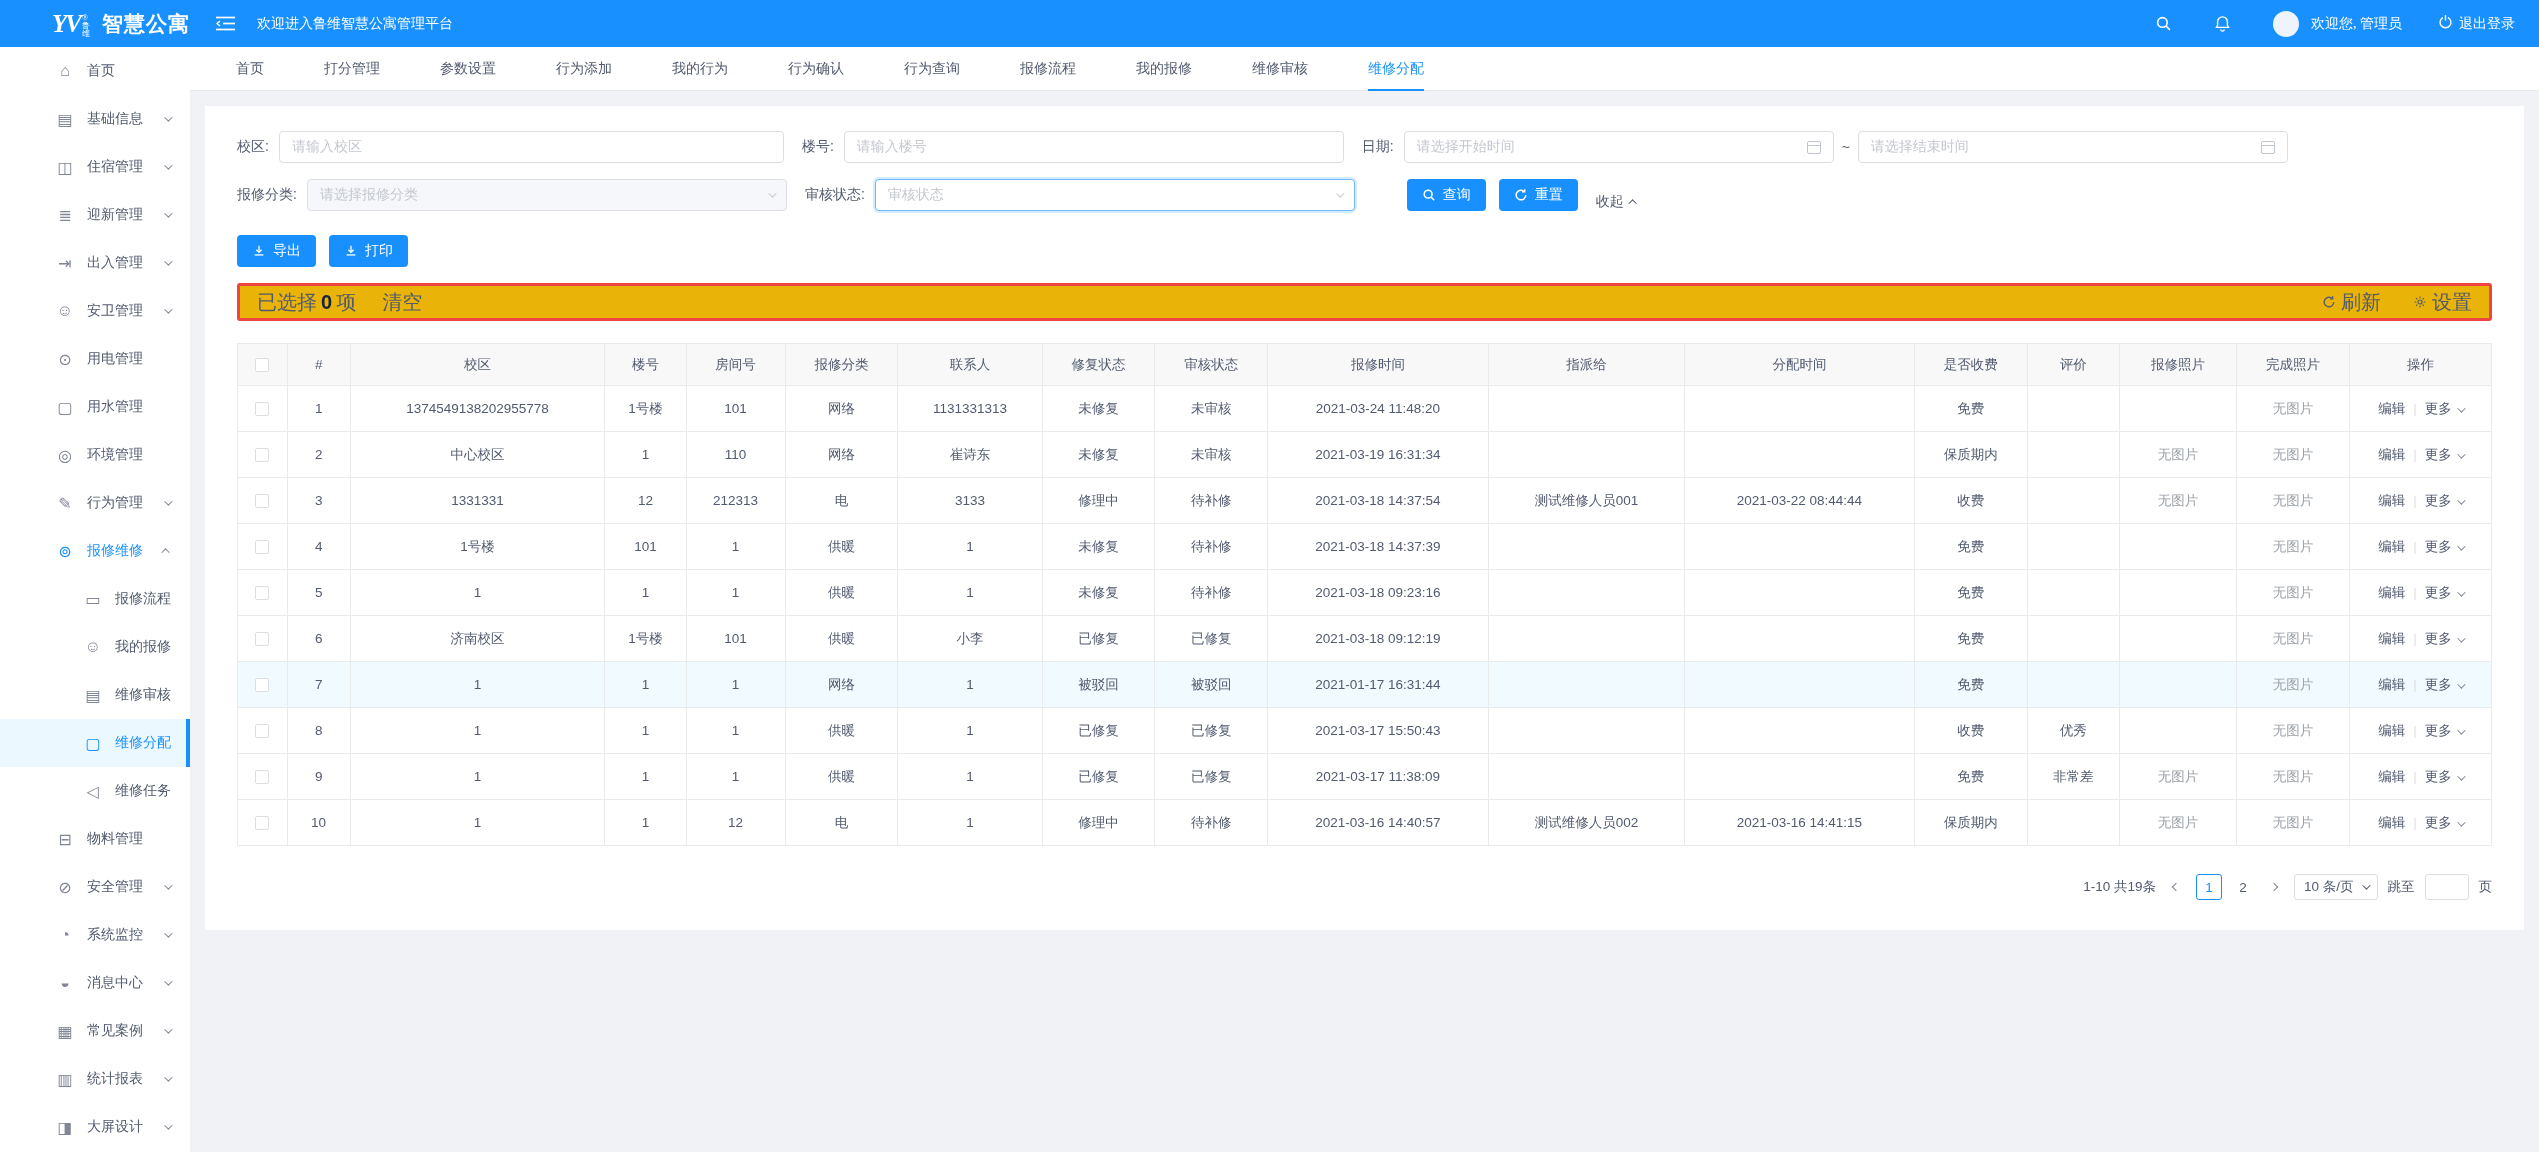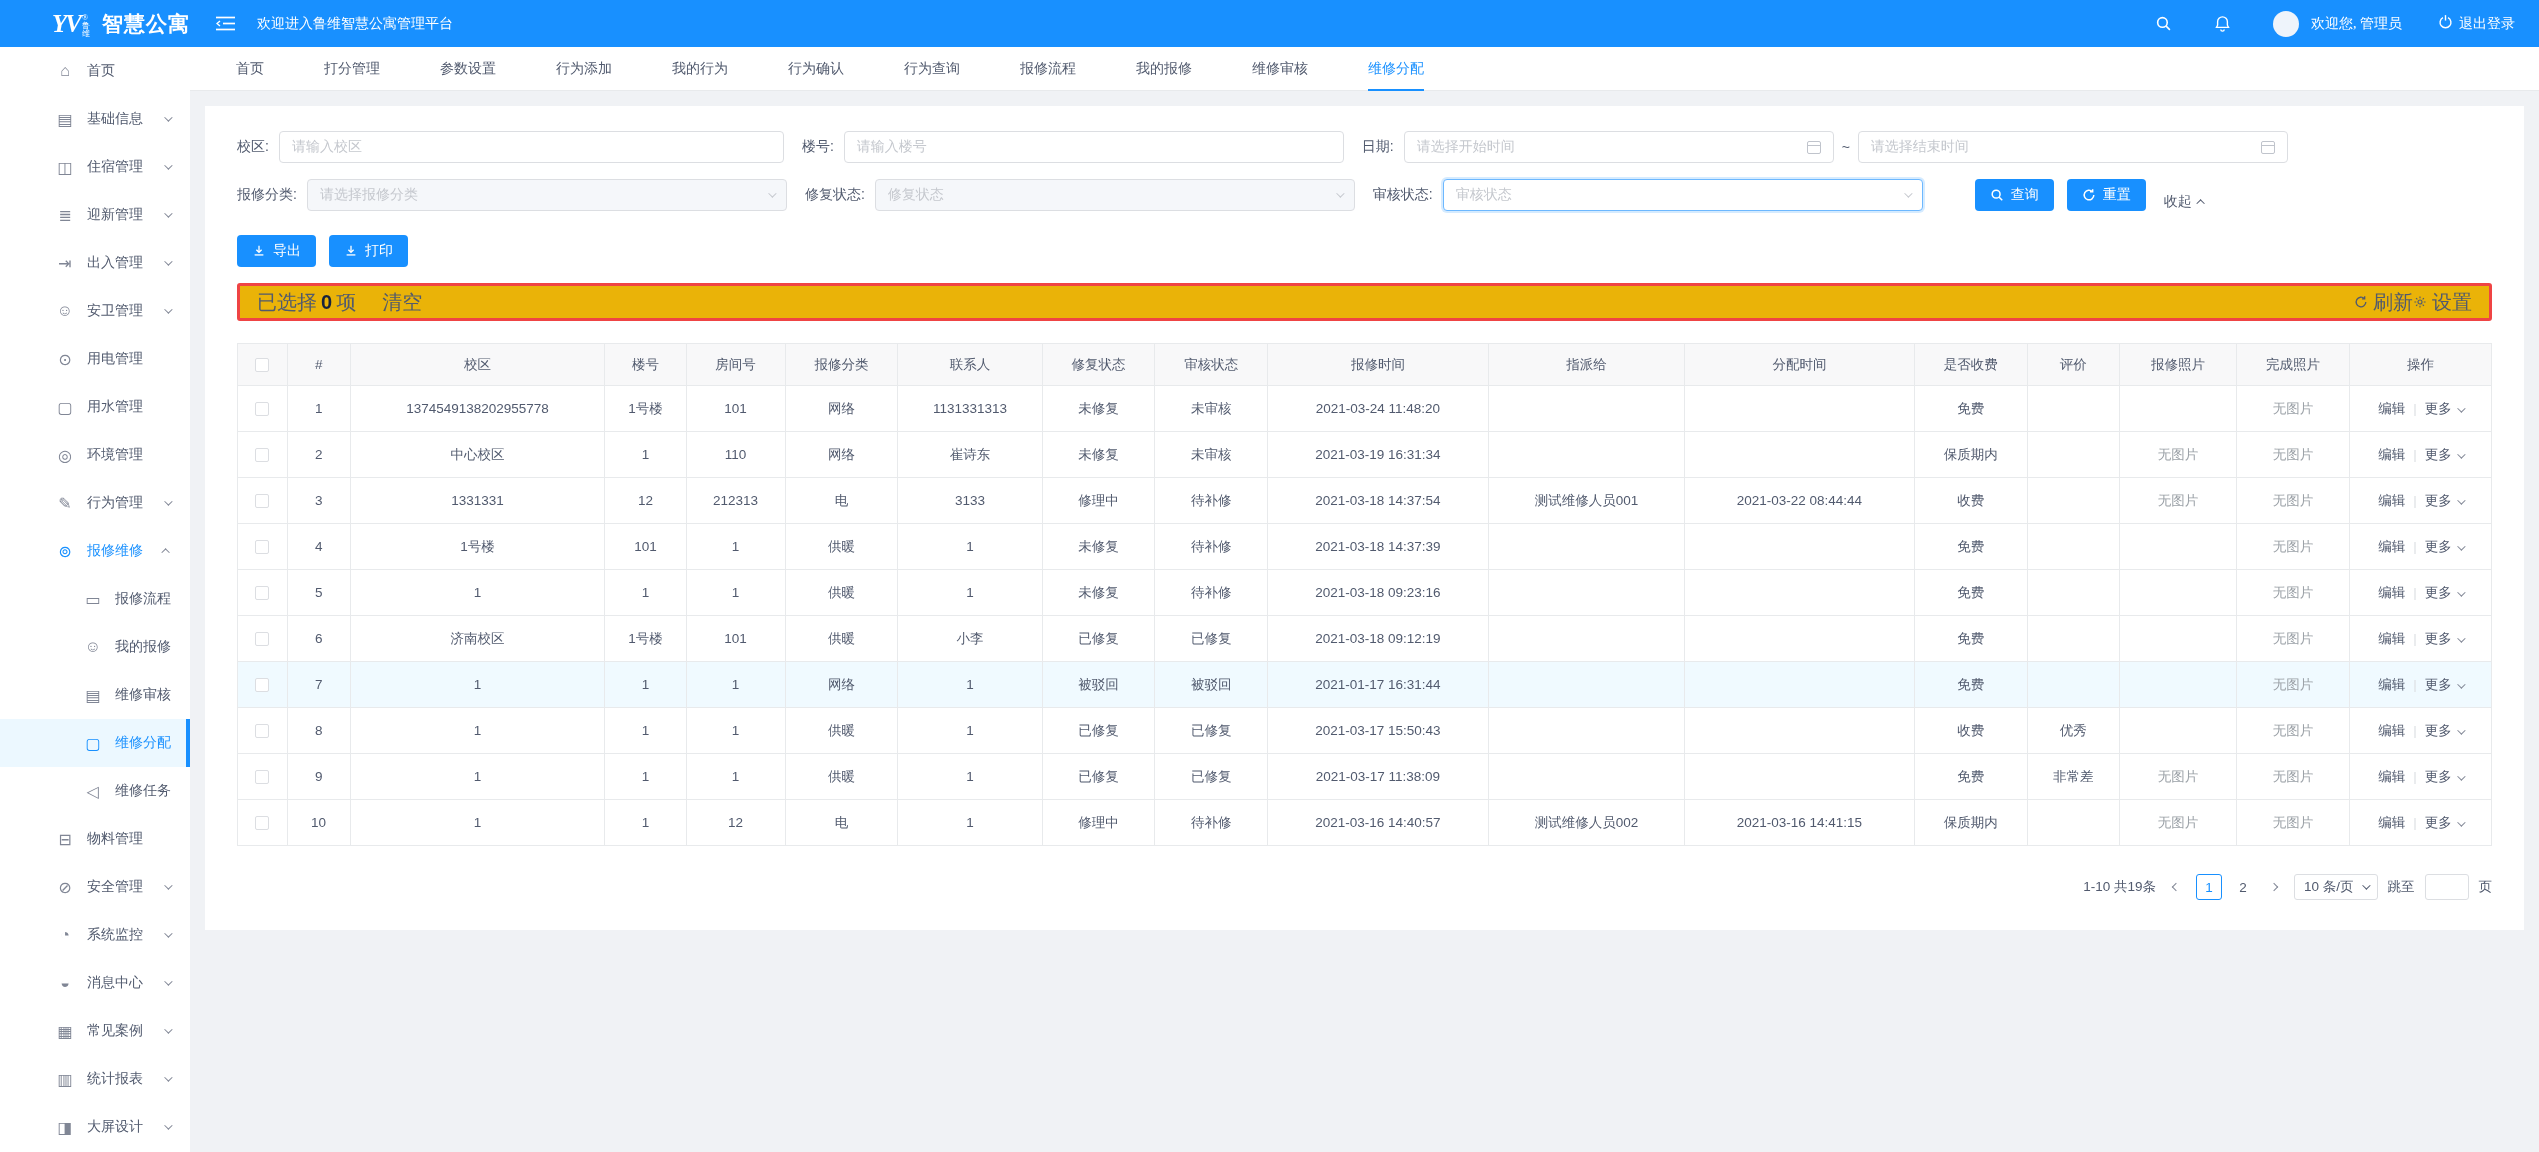--- a/index.html
+++ b/index.html
@@ -65,21 +65,21 @@
   .btn-search { margin-left:34px; }
   .btn-reset { margin-left:13px; }
   .collapse { display:flex; align-items:center; gap:7px; margin-left:18px; color:#515a6e; font-size:14px; cursor:pointer; }
 
   .toolbar { margin:24px 0 16px 0; display:flex; gap:13px; }
 
   .selection-bar { height:38px; background:#eab308; border:3px solid #ef4444; border-radius:3px;
     display:flex; align-items:center; padding:0 17px; font-size:20px; color:#515a6e; }
   .sel-count { font-weight:700; color:#17233d; margin:0 4px; }
   .sel-clear { margin-left:26px; cursor:pointer; }
-  .sel-right { margin-left:auto; display:flex; align-items:center; gap:0; }
+  .sel-right { margin-left:auto; display:flex; align-items:center; gap:32px; }
   .sel-tool { display:flex; align-items:center; gap:5px; cursor:pointer; color:#515a6e; }
 
   
   table { width:100%; border-collapse:collapse; table-layout:fixed; margin-top:22px; font-size:13.5px; color:#515a6e; }
   th,td { border:1px solid #e8eaec; text-align:center; padding:0 6px; overflow:hidden; white-space:nowrap; }
   th { background:#f8f8f9; height:42px; font-weight:400; color:#515a6e; }
   td { height:46px; }
   tr.selected td { background:#f0faff; }
   .checkbox { display:inline-block; width:14px; height:14px; border:1px solid #dcdee2; border-radius:2px; background:#fff; vertical-align:middle; cursor:pointer; }
   .noimg { color:#9aa0a6; }
@@ -314,27 +314,20 @@
 
         <div class="frow">
           <div class="fitem">
             <span class="flabel">报修分类:</span>
             <div class="input grayed w-select">
               <span class="ph">请选择报修分类</span>
               <span class="chev down tiny"></span>
             </div>
           </div>
           <div class="fitem">
-            <span class="flabel">修复状态:</span>
-            <div class="input grayed w-select">
-              <span class="ph">修复状态</span>
-              <span class="chev down tiny"></span>
-            </div>
-          </div>
-          <div class="fitem">
             <span class="flabel">审核状态:</span>
             <div class="input focused w-select">
               <span class="ph">审核状态</span>
               <span class="chev down tiny"></span>
             </div>
           </div>
           <button class="btn btn-search">
             <svg width="14" height="14" viewBox="0 0 16 16" fill="none" stroke="#ffffff" stroke-width="1.7">
               <circle cx="7" cy="7" r="4.5"></circle>
                 <line x1="10.5" y1="10.5" x2="14" y2="14"></line>

